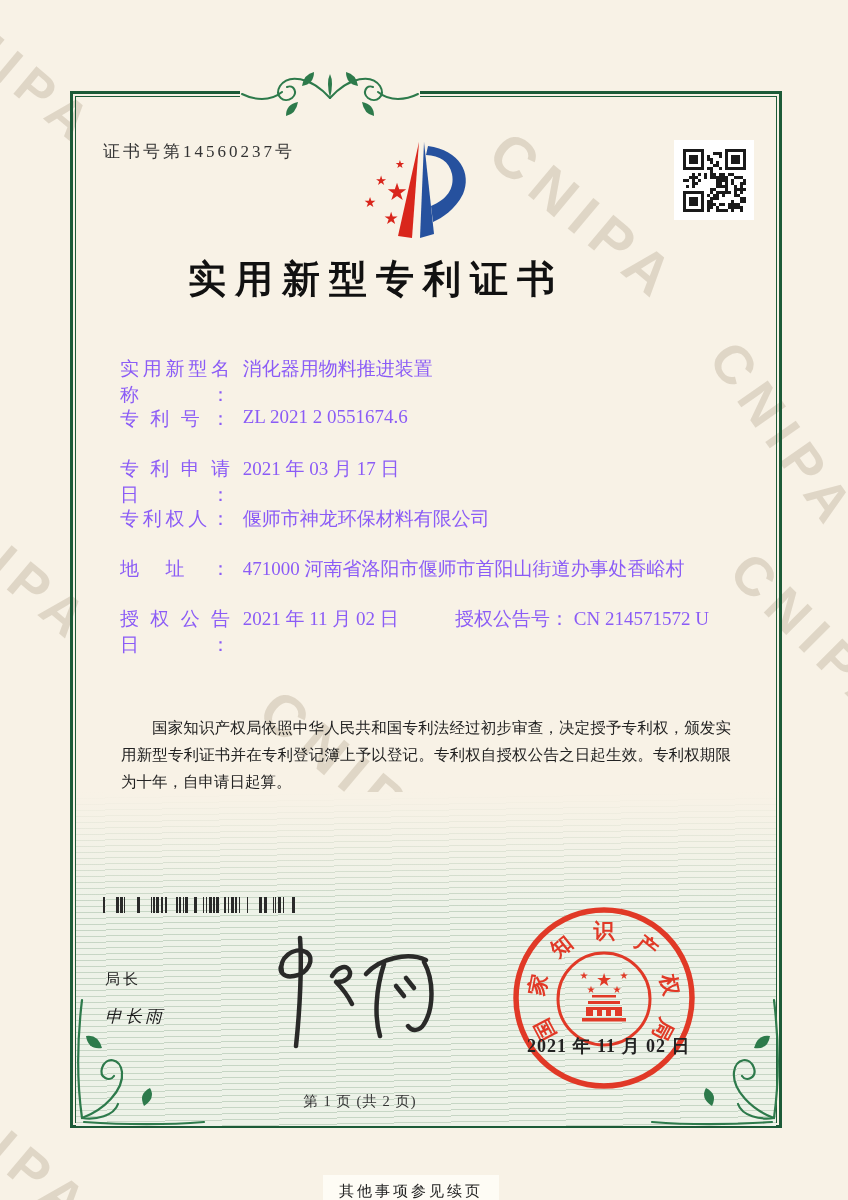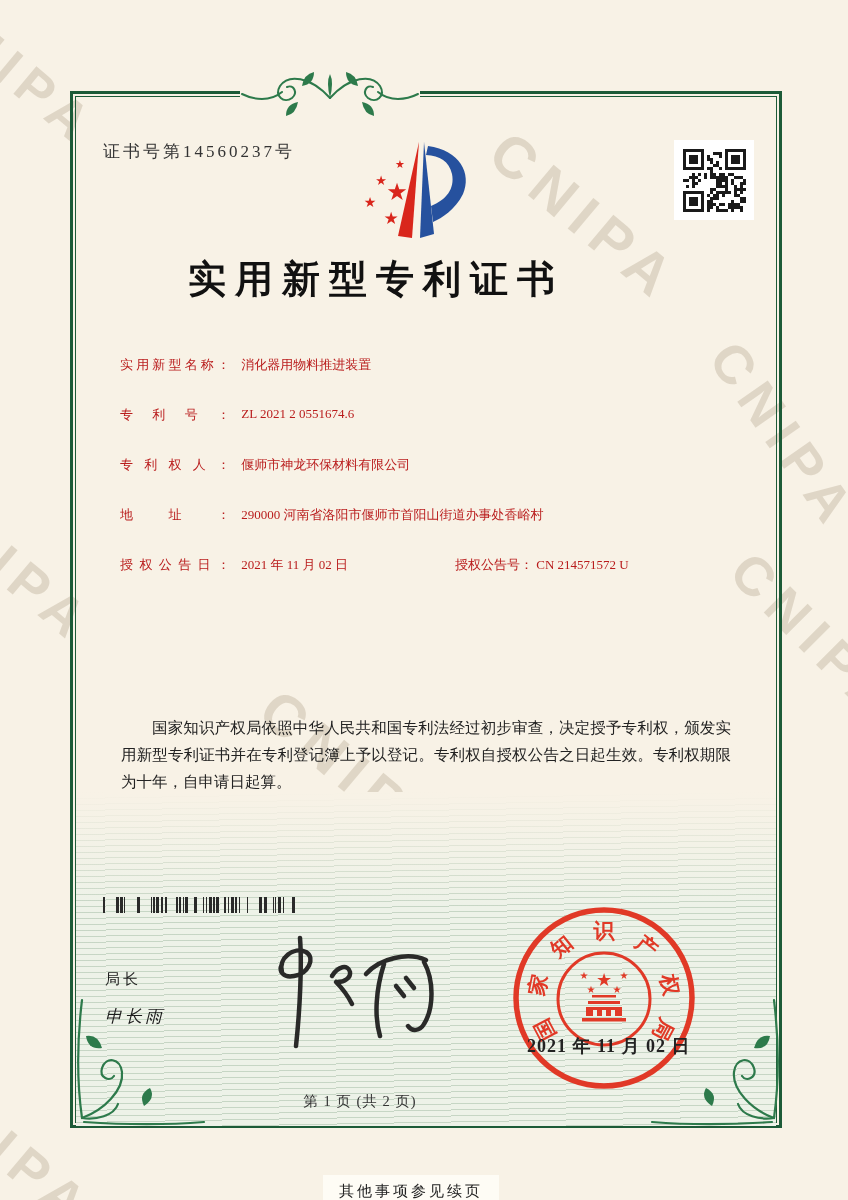--- a/index.html
+++ b/index.html
@@ -24,21 +24,21 @@
   .flr-br{left:642px;top:990px;}
   .flr-bl{left:74px;top:990px;}
   
   .abs{position:absolute;z-index:3;}
   .cert-no{left:103px;top:140px;font-size:17px;letter-spacing:3px;color:#333;}
   .qrbox{left:674px;top:140px;width:80px;height:80px;background:#fff;display:flex;
          align-items:center;justify-content:center;}
   .logo{left:348px;top:134px;}
   .title{left:0;top:254px;width:752px;text-align:center;font-size:38px;font-weight:bold;
          letter-spacing:9px;color:#111;}
-  .fields{left:120px;top:356px;width:630px;font-size:13px;color:#b91c1c;}
+  .fields{left:120px;top:356px;width:630px;font-size:19px;color:#8b5cf6;}
   .row{position:relative;height:50px;}
   .lab{display:inline-block;width:110px;text-align:justify;text-align-last:justify;
        margin-right:8px;vertical-align:top;}
   .second{position:absolute;left:335px;top:0;white-space:nowrap;}
   .body-text{left:105px;top:698px;width:642px;font-size:15.5px;line-height:27px;
              text-align:justify;color:#222;}
   .body-text p{margin:16px;text-indent:2em;}
   .barcode{left:103px;top:897px;z-index:3;}
   .sig-title{left:105px;top:970px;font-size:15px;letter-spacing:3px;color:#1c1c1c;}
   .sig-name{left:105px;top:1005px;font-size:17px;letter-spacing:3px;color:#1c1c1c;font-style:italic;}
@@ -342,26 +342,30 @@
   <div class="abs fields">
     <div class="row">
       <span class="lab">实用新型名称：</span>
       <span>消化器用物料推进装置</span>
     </div>
     <div class="row">
       <span class="lab">专利号：</span>
       <span>ZL 2021 2 0551674.6</span>
     </div>
     <div class="row">
+      <span class="lab">专利申请日：</span>
+      <span>2021 年 03 月 17 日</span>
+    </div>
+    <div class="row">
       <span class="lab">专利权人：</span>
       <span>偃师市神龙环保材料有限公司</span>
     </div>
     <div class="row">
       <span class="lab">地址：</span>
-      <span>290000 河南省洛阳市偃师市首阳山街道办事处香峪村</span>
+      <span>471000 河南省洛阳市偃师市首阳山街道办事处香峪村</span>
     </div>
     <div class="row">
       <span class="lab">授权公告日：</span>
       <span>2021 年 11 月 02 日</span>
       <span class="second">
         <span>授权公告号：</span>
         <span>CN 214571572 U</span>
       </span>
     </div>
   </div>

